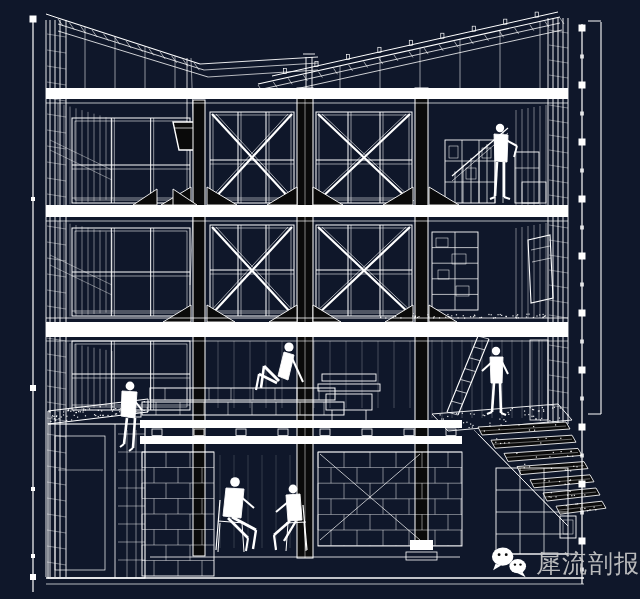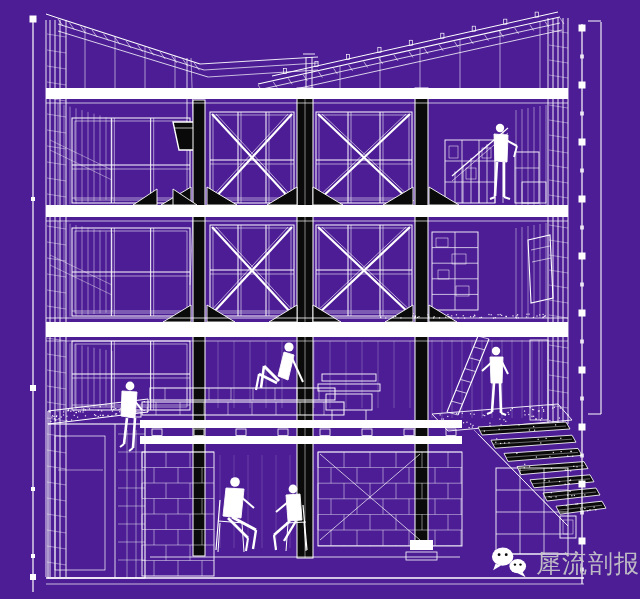--- a/index.html
+++ b/index.html
@@ -4,21 +4,21 @@
 <style>
   html,body{margin:0;padding:0;background:#000;}
   #root{position:relative;width:640px;height:599px;overflow:hidden;background:#0a0a0a;}
   #drawing{position:absolute;left:0;top:0;}
   #watermark{position:absolute;left:486px;top:540px;width:154px;height:46px;display:flex;align-items:center;pointer-events:none;}
   #wm-text{font-family:"DejaVu Sans","Liberation Sans",sans-serif;font-size:25px;letter-spacing:1px;color:#c9c9c9;opacity:.92;white-space:nowrap;margin-left:4px;}
 </style>
 </head>
 <body>
 
-<div id="root" style="background: #4c1d95;">
+<div id="root" style="background: #0f172a;">
   <svg id="drawing" width="640" height="599" viewBox="0 0 640 599">
       <line x1="218" y1="341" x2="218" y2="408" stroke="#ffffff" stroke-width="0.45" opacity="0.5"></line>
       <line x1="234" y1="341" x2="234" y2="408" stroke="#ffffff" stroke-width="0.45" opacity="0.5"></line>
       <line x1="250" y1="341" x2="250" y2="408" stroke="#ffffff" stroke-width="0.45" opacity="0.5"></line>
       <line x1="266" y1="341" x2="266" y2="408" stroke="#ffffff" stroke-width="0.45" opacity="0.5"></line>
       <line x1="282" y1="341" x2="282" y2="408" stroke="#ffffff" stroke-width="0.45" opacity="0.5"></line>
       <line x1="298" y1="341" x2="298" y2="408" stroke="#ffffff" stroke-width="0.45" opacity="0.5"></line>
       <line x1="314" y1="341" x2="314" y2="408" stroke="#ffffff" stroke-width="0.45" opacity="0.5"></line>
       <line x1="330" y1="341" x2="330" y2="408" stroke="#ffffff" stroke-width="0.45" opacity="0.5"></line>
       <line x1="346" y1="341" x2="346" y2="408" stroke="#ffffff" stroke-width="0.45" opacity="0.5"></line>

